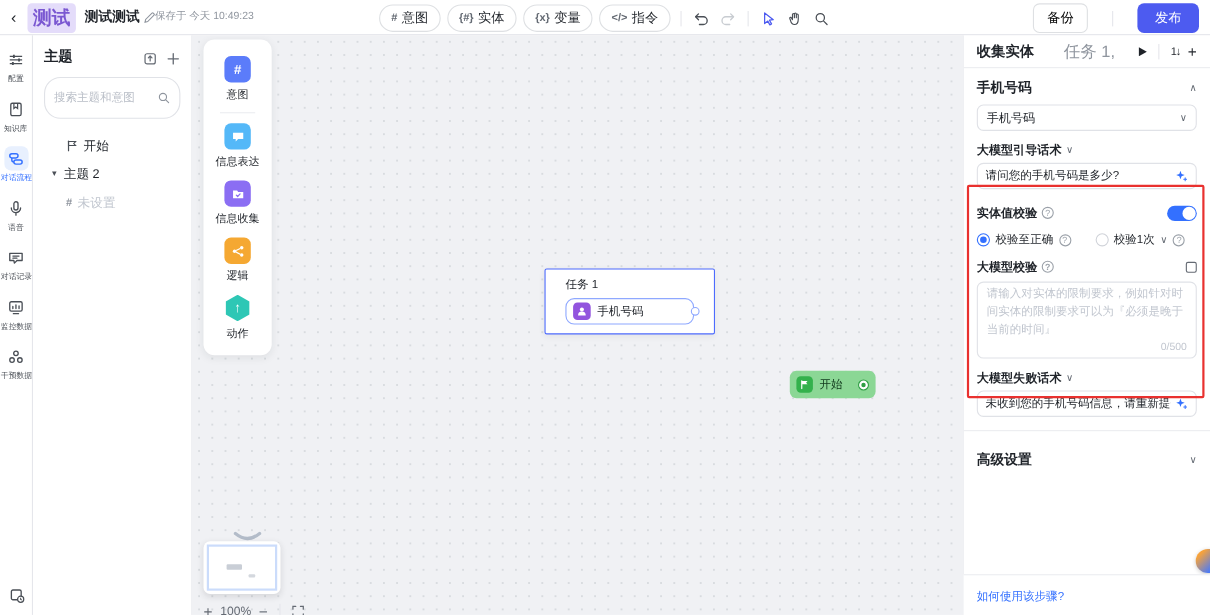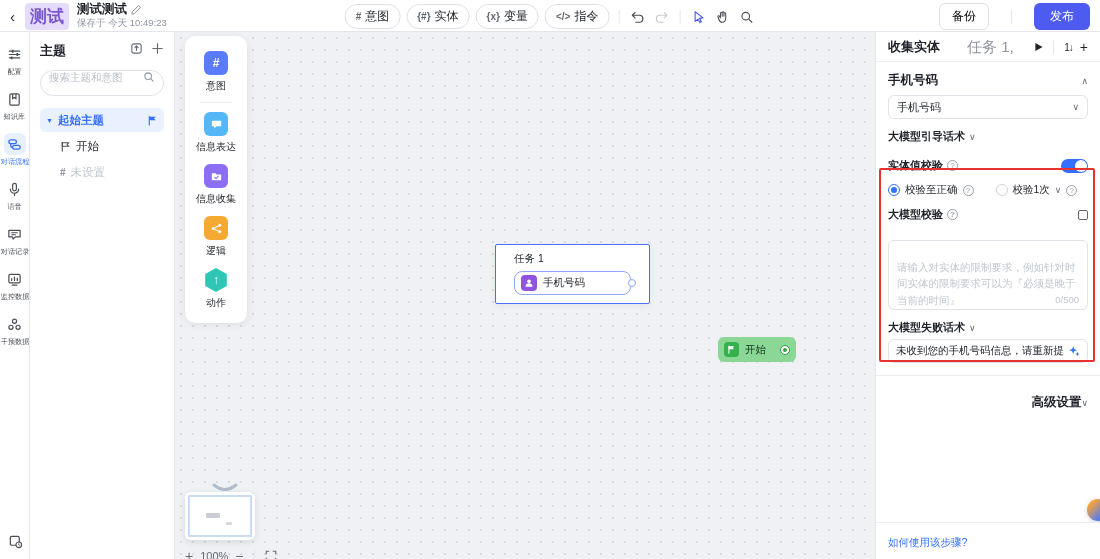--- a/index.html
+++ b/index.html
@@ -4,21 +4,21 @@
 <style>
   html,body{margin:0;padding:0;background:#fff;}
   *{box-sizing:border-box;font-family:"Liberation Sans","DejaVu Sans",sans-serif;}
   #app{position:relative;width:1100px;height:559px;overflow:hidden;background:#fff;color:#1f2329;}
 
   
   .header{position:absolute;top:0;left:0;right:0;height:32px;background:#fff;border-bottom:1px solid #e5e6eb;z-index:6;}
   .hleft{position:absolute;left:8px;top:0;height:32px;display:flex;align-items:center;gap:8px;}
   .back{font-size:15px;color:#1f2329;cursor:pointer;padding:0 2px;}
   .badge{background:#e4dcfa;color:#7a57d1;font-size:17px;font-weight:bold;border-radius:4px;padding:2px 5px;font-family:Liberation Mono, monospace;}
-  .tblock{display:flex;flex-direction:column;line-height:1.1;}
+  .tblock{display:flex;line-height:1.1;}
   .trow{display:flex;align-items:center;gap:4px;}
   .title{font-size:12.5px;font-weight:bold;color:#1f2329;}
   .pencil{color:#8f959e;}
   .saved{font-size:9.5px;color:#8f959e;margin-top:1px;}
   .hcenter{position:absolute;left:50%;top:4px;transform:translateX(-50%);display:flex;align-items:center;gap:6px;}
   .pill{display:flex;align-items:center;gap:4px;border:1px solid #dee0e3;border-radius:14px;padding:3px 10px;font-size:12px;background:#fff;cursor:pointer;white-space:nowrap;}
   .pill .pico{color:#646a73;font-size:10px;font-weight:bold;}
   .vdiv{width:1px;height:14px;background:#e5e6eb;margin:0 3px;}
   .hicon{width:18px;height:18px;display:flex;align-items:center;justify-content:center;cursor:pointer;}
   .hright{position:absolute;right:10px;top:3px;display:flex;align-items:center;gap:19px;}
@@ -30,24 +30,24 @@
   .rail-item{display:flex;flex-direction:column;align-items:center;gap:2px;margin-top:11px;cursor:pointer;color:#4a4f56;}
   .rail-item .ric{width:22px;height:22px;display:flex;align-items:center;justify-content:center;border-radius:6px;}
   .rail-item .rlb{font-size:7.5px;white-space:nowrap;transform:scale(.95);color:#4a4f56;}
   .rail-item.active{color:#3370ff;}
   .rail-item.active .ric{background:#e8f0fe;}
   .rail-item.active .rlb{color:#3370ff;}
   .rail-bottom{position:absolute;bottom:10px;left:0;width:30px;display:flex;justify-content:center;cursor:pointer;}
 
   
   .topics{position:absolute;left:30px;top:32px;bottom:0;width:145px;background:#fff;border-right:1px solid #e5e6eb;padding:10px;z-index:5;}
-  .tp-head{display:flex;align-items:flex-start;}
+  .tp-head{display:flex;align-items:flex-end;}
   .tp-title{font-size:13px;font-weight:bold;flex:1;}
   .tp-acts{display:flex;align-items:center;gap:8px;color:#646a73;}
-  .search{margin-top:10px;height:26px;border:1px solid #e0e2e7;border-radius:15px;display:flex;padding:0 8px;gap:4px;}
+  .search{margin-top:10px;height:38px;border:1px solid #e0e2e7;border-radius:15px;display:flex;align-items:center;padding:0 8px;gap:4px;}
   .search .ph{flex:1;font-size:10.5px;color:#b9bec7;white-space:nowrap;overflow:hidden;}
   .tree{margin-top:12px;}
   .trow1{display:flex;align-items:center;height:24px;background:#e9f1ff;border-radius:6px;padding:0 6px;color:#3370ff;font-size:11.5px;cursor:pointer;}
   .trow1 .caret{font-size:7px;margin-right:5px;}
   .trow1 .lbl{flex:1;font-weight:bold;}
   .trowc{display:flex;align-items:center;height:24px;padding:0 6px 0 20px;font-size:11.5px;color:#1f2329;gap:5px;cursor:pointer;margin-top:2px;}
   .trow2{display:flex;align-items:center;height:24px;padding:0 6px;font-size:11.5px;color:#1f2329;cursor:pointer;margin-top:2px;}
   .trow2 .caret{font-size:7px;margin-right:5px;color:#4a4f56;}
   .muted{color:#c1c6cf;}
   .hashg{color:#8f959e;font-size:10px;font-weight:bold;}
@@ -106,25 +106,25 @@
   .togglerow .tlbl{font-size:11px;font-weight:bold;}
   .togglerow .spacer{flex:1;}
   .toggle{width:27px;height:14px;border-radius:7px;background:#3370ff;position:relative;cursor:pointer;}
   .toggle i{position:absolute;right:1px;top:1px;width:12px;height:12px;border-radius:50%;background:#fff;}
   .radiorow{display:flex;align-items:center;margin-top:10px;gap:5px;font-size:10.5px;}
   .radio{width:12px;height:12px;border-radius:50%;flex:none;cursor:pointer;}
   .radio.on{border:1px solid #3370ff;display:flex;align-items:center;justify-content:center;}
   .radio.on i{width:6px;height:6px;border-radius:50%;background:#3370ff;}
   .radio.off{border:1px solid #d0d3d9;background:#fff;}
   .rgap{width:12px;}
-  .textarea{position:relative;margin-top:18px;height:70px;border:1px solid #e0e2e7;border-radius:6px;padding:18px 8px;cursor:text;}
+  .textarea{position:relative;margin-top:6px;height:70px;border:1px solid #e0e2e7;border-radius:6px;padding:2px 8px;cursor:text;}
   .tph{font-size:10.5px;color:#c1c6cf;line-height:1.55;}
   .tcount{position:absolute;right:8px;bottom:4px;font-size:9.5px;color:#c1c6cf;}
   .expand-sq{width:10px;height:10px;border:1.5px solid #646a73;border-radius:2px;cursor:pointer;flex:none;}
-  .adv-row{display:flex;align-items:center;margin-top:10px;padding:8px 0;text-align:right;}
+  .adv-row{display:flex;align-items:center;margin-top:10px;padding:8px 0;}
   .adv-title{font-size:12.5px;font-weight:bold;flex:1;}
   .insp-foot{position:absolute;left:0;right:0;bottom:0;border-top:1px solid #ebedf0;padding:9px 12px;background:#fff;}
   .help-link{font-size:10.5px;color:#3370ff;cursor:pointer;}
   .helper-blob{position:absolute;right:-9px;bottom:38px;width:22px;height:22px;border-radius:50%;background:linear-gradient(135deg,#f6a23c 20%,#4d7bf5 75%);box-shadow:0 1px 4px rgba(0,0,0,.2);cursor:pointer;}
   .red-annotation{position:absolute;left:3px;top:136px;width:216px;height:194px;border:2px solid #e9312f;border-radius:2px;pointer-events:none;z-index:10;}
 
   .sort-ic{font-size:10px;color:#1f2329;letter-spacing:-1px;}
   .plus-ic{font-size:14px;color:#1f2329;cursor:pointer;}
   svg{display:block;}
 </style>
@@ -301,38 +301,32 @@
     <div class="search">
       <span class="ph">搜索主题和意图</span>
       <span>
         <svg width="12" height="12" viewBox="0 0 14 14">
             <circle cx="6" cy="6" r="3.8" fill="none" stroke="#8f959e" stroke-width="1.2"></circle>
             <path d="M9 9l3 3" stroke="#8f959e" stroke-width="1.2" stroke-linecap="round"></path>
           </svg>
       </span>
     </div>
     <div class="tree">
-      <div class="trow1">
-        <span class="caret">▼</span>
-        <span class="lbl">起始主题</span>
-        <span>
-          <svg width="11" height="11" viewBox="0 0 12 12">
-              <path d="M2.5 1.5v9.5" stroke="#3370ff" stroke-width="1.2" stroke-linecap="round"></path>
-              <path d="M2.5 1.8h7l-1.8 2 1.8 2h-7z" fill="#3370ff"></path>
-            </svg>
-        </span>
-      </div>
       <div class="trowc">
         <span>
           <svg width="11" height="11" viewBox="0 0 12 12">
               <path d="M2.5 1.5v9.5" stroke="#4a4f56" stroke-width="1.2" stroke-linecap="round"></path>
               <path d="M2.5 1.8h7l-1.8 2 1.8 2h-7z" fill="none" stroke="#4a4f56" stroke-width="1.1"></path>
             </svg>
         </span>
         <span>开始</span>
+      </div>
+      <div class="trow2">
+        <span class="caret">▼</span>
+        <span>主题 2</span>
       </div>
       <div class="trowc">
         <span class="hashg">#</span>
         <span class="muted">未设置</span>
       </div>
     </div>
   </div>
 
   <div class="canvas">
 
@@ -451,20 +445,29 @@
       </div>
 
       <div class="selectbox">
         <span class="sval">手机号码</span>
         <span class="chev">∨</span>
       </div>
 
       <div class="lblrow">
         <span>大模型引导话术</span>
         <span class="chev">∨</span>
+      </div>
+      <div class="inputbox">
+        <span class="ival">请问您的手机号码是多少?</span>
+        <span>
+          <svg width="12" height="12" viewBox="0 0 14 14">
+              <path d="M6 1.5l1.2 3.3L10.5 6 7.2 7.2 6 10.5 4.8 7.2 1.5 6l3.3-1.2z" fill="#3370ff"></path>
+              <path d="M11 9v3M9.5 10.5h3" stroke="#3370ff" stroke-width="1.1" stroke-linecap="round"></path>
+            </svg>
+        </span>
       </div>
 
       <div class="togglerow">
         <span class="tlbl">实体值校验</span>
         <span class="qmark">?</span>
         <span class="spacer"></span>
         <span class="toggle">
             <i></i>
           </span>
       </div>

